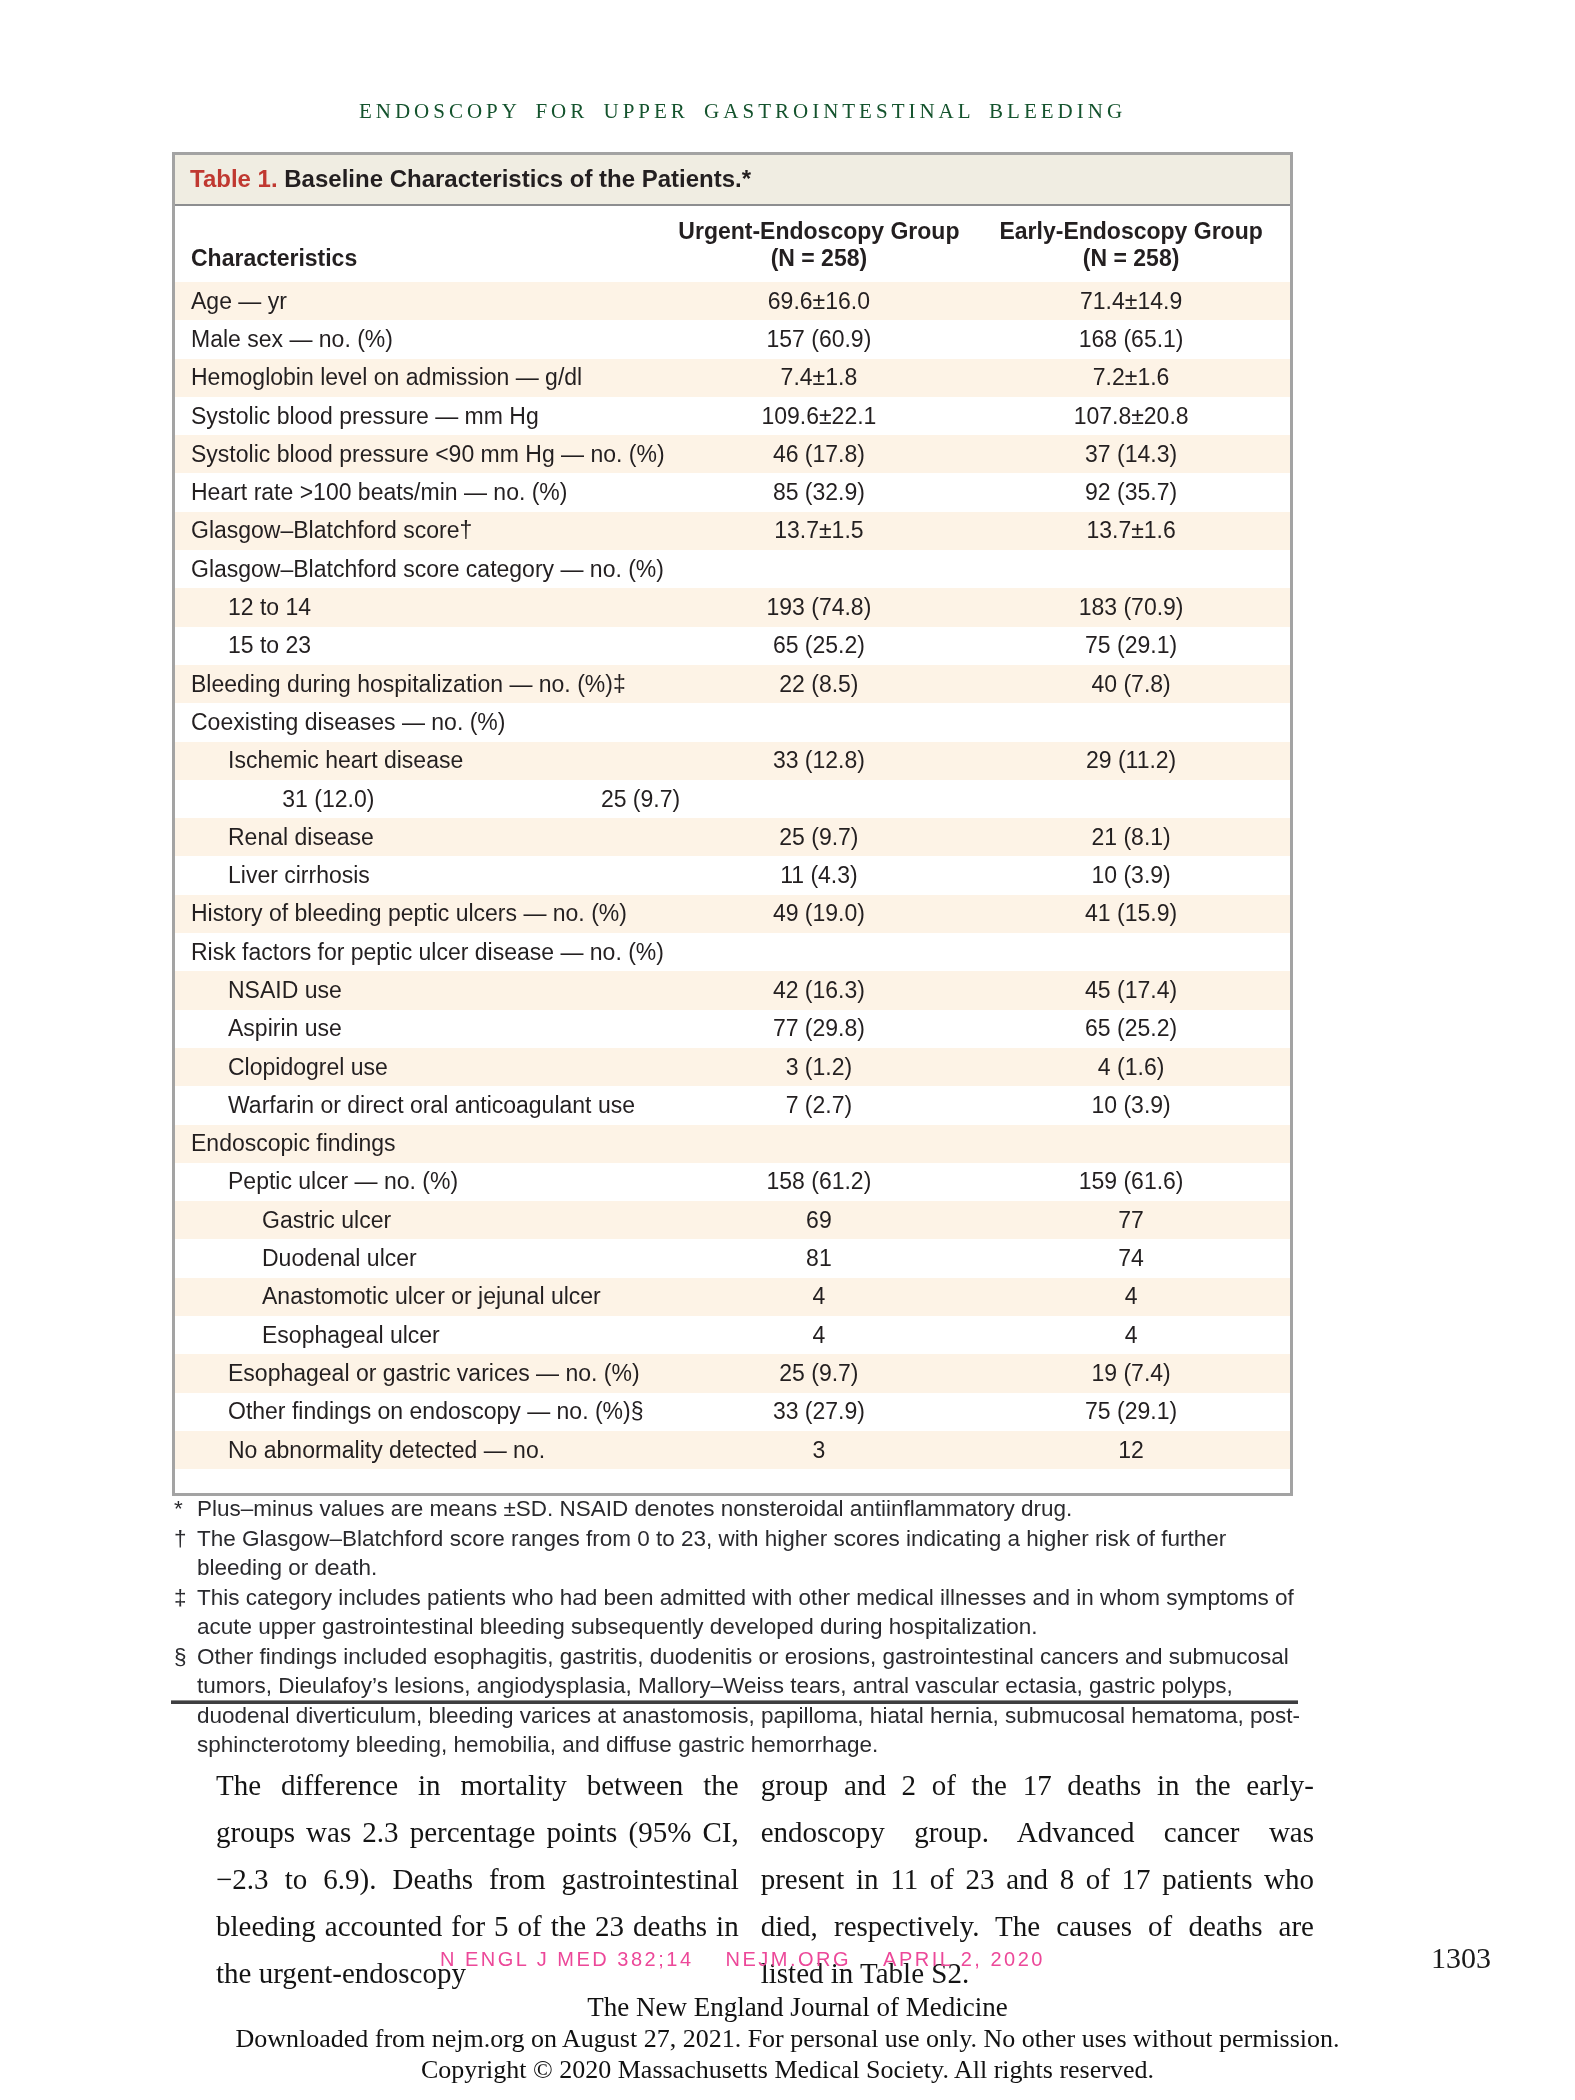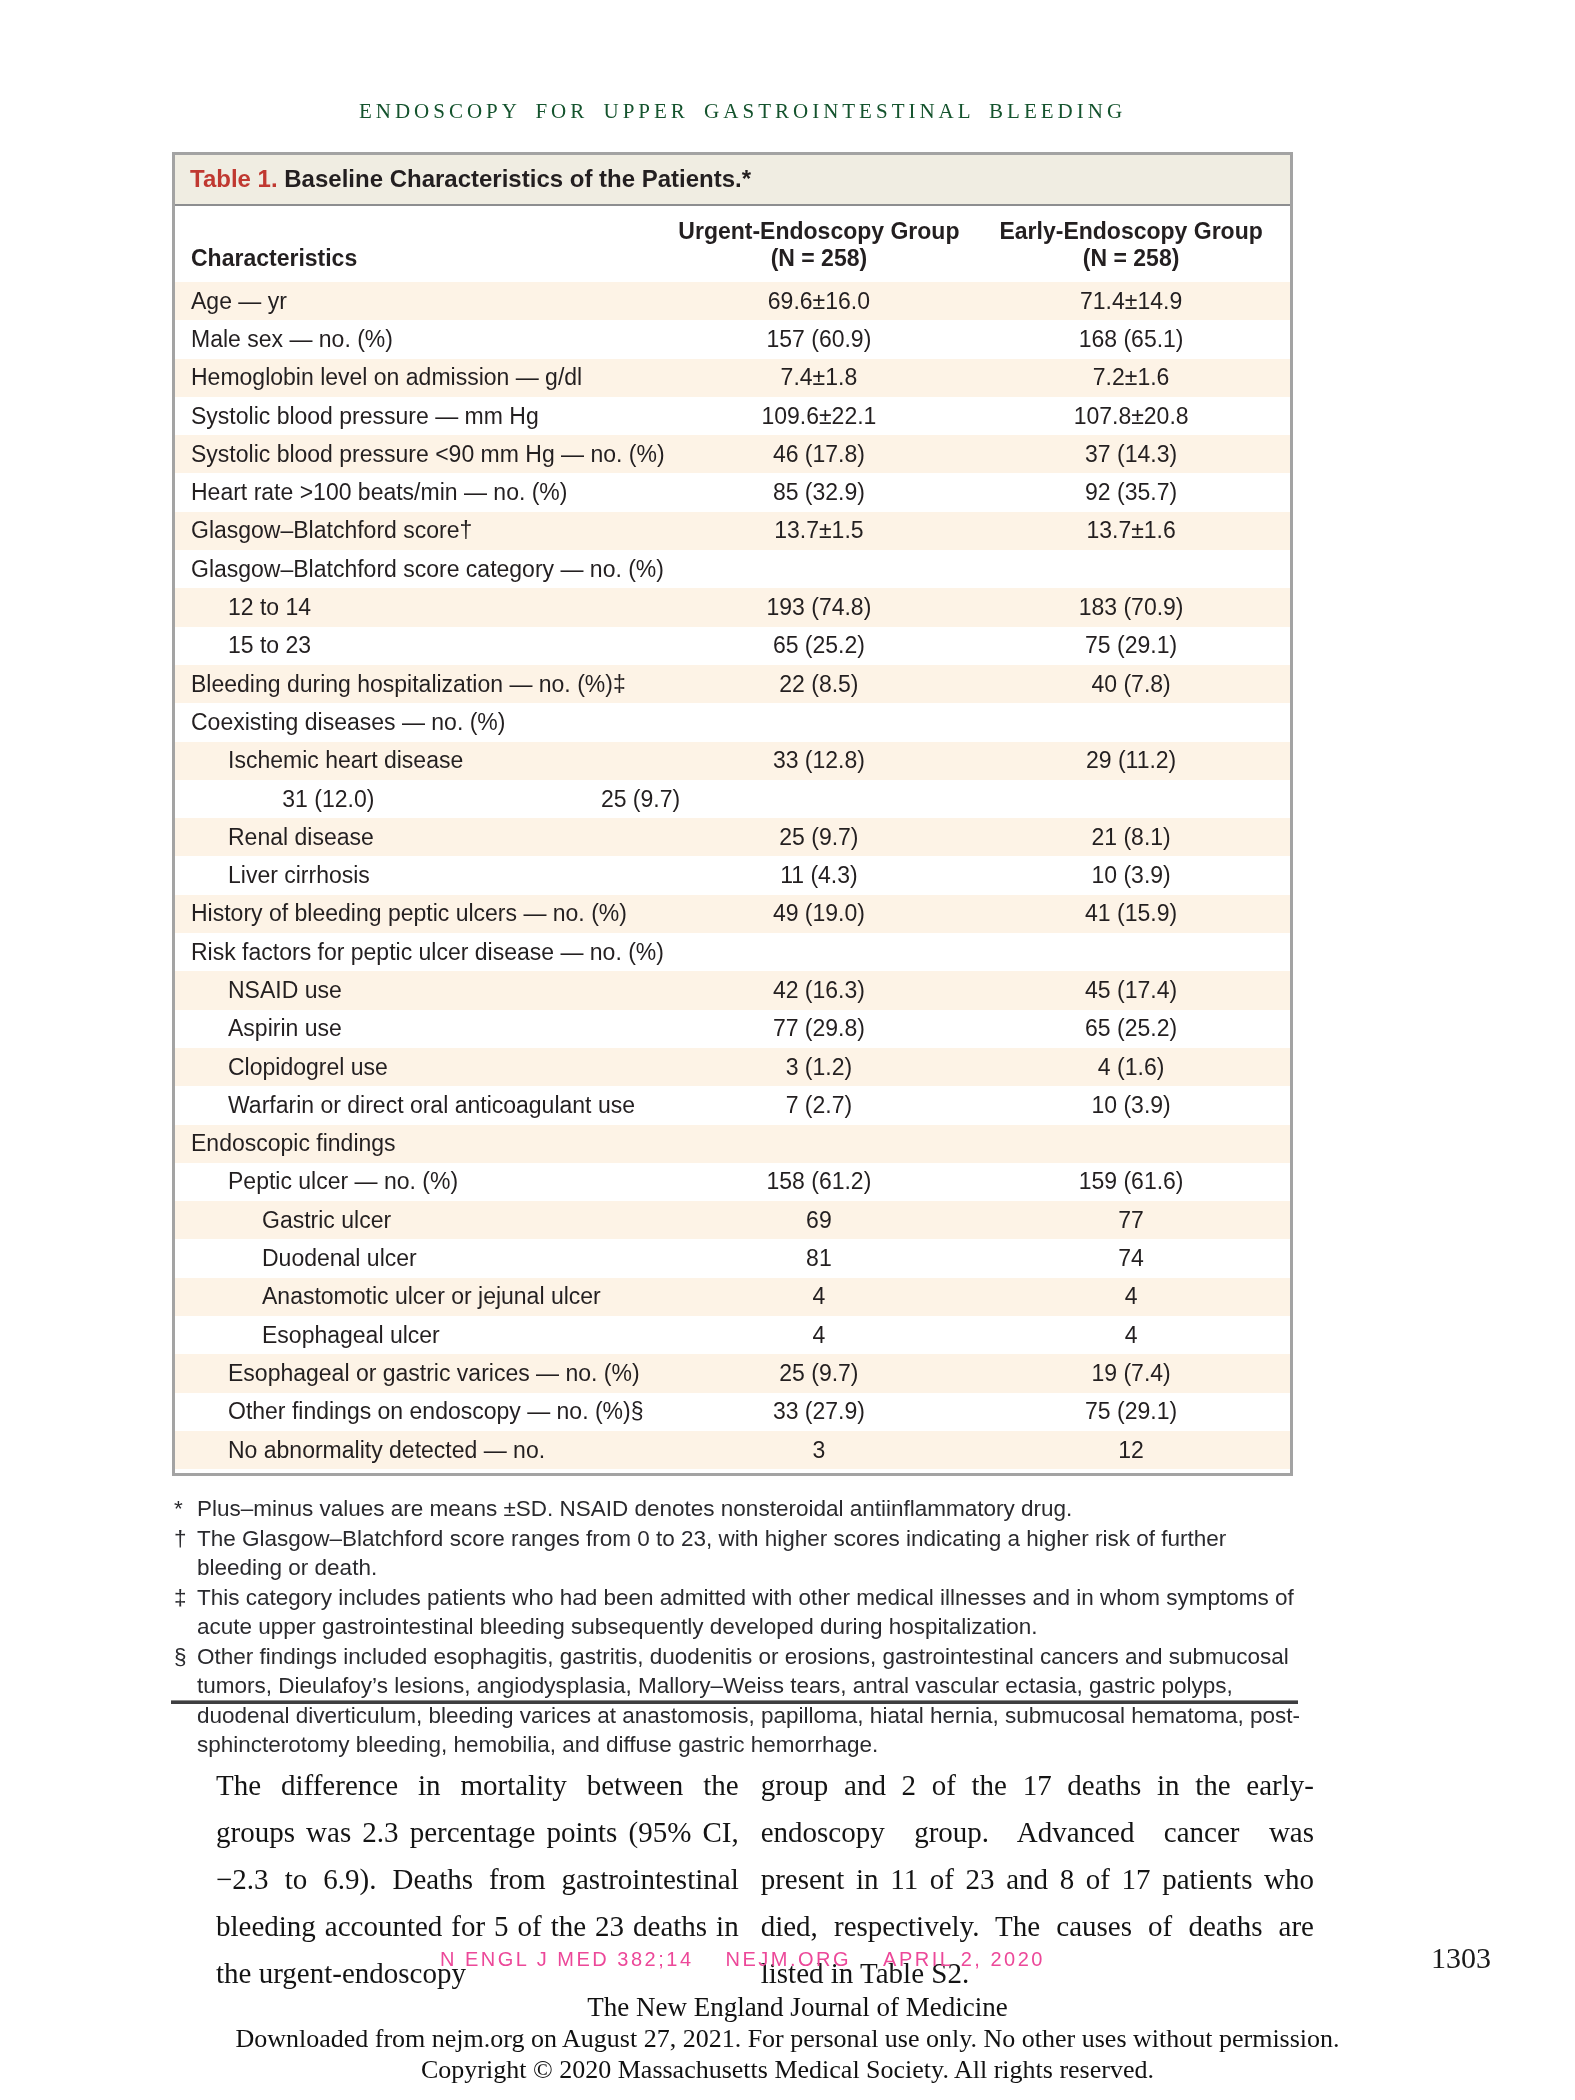--- a/index.html
+++ b/index.html
@@ -24,21 +24,21 @@
     padding:11px 15px 12px 15px;font-size:24px;font-weight:bold;line-height:26px;
   }
   .table-title .red{color:#c03931;}
   .col-headers{
     display:flex;align-items:flex-end;padding:12px 0 10px 0;
     font-weight:bold;font-size:23px;line-height:27px;
   }
   .c1{width:44%;box-sizing:border-box;padding-left:16px;text-align:left;}
   .c2{width:27.5%;text-align:center;}
   .c3{width:28.5%;text-align:center;}
-  .tbody{padding-bottom:4px;}
+  .tbody{padding-bottom:24px;}
   .trow{display:flex;align-items:center;height:38.3px;font-size:23px;}
   .trow.shaded{background:#fdf3e6;}
   .trow .c1{white-space:nowrap;}
   .trow.ind1 .c1{padding-left:53px;}
   .trow.ind2 .c1{padding-left:87px;}
   
   .footnotes{
     position:absolute;top:1494px;left:172px;width:1130px;
     font-size:22.5px;line-height:29.5px;color:#2a2a2e;
   }

